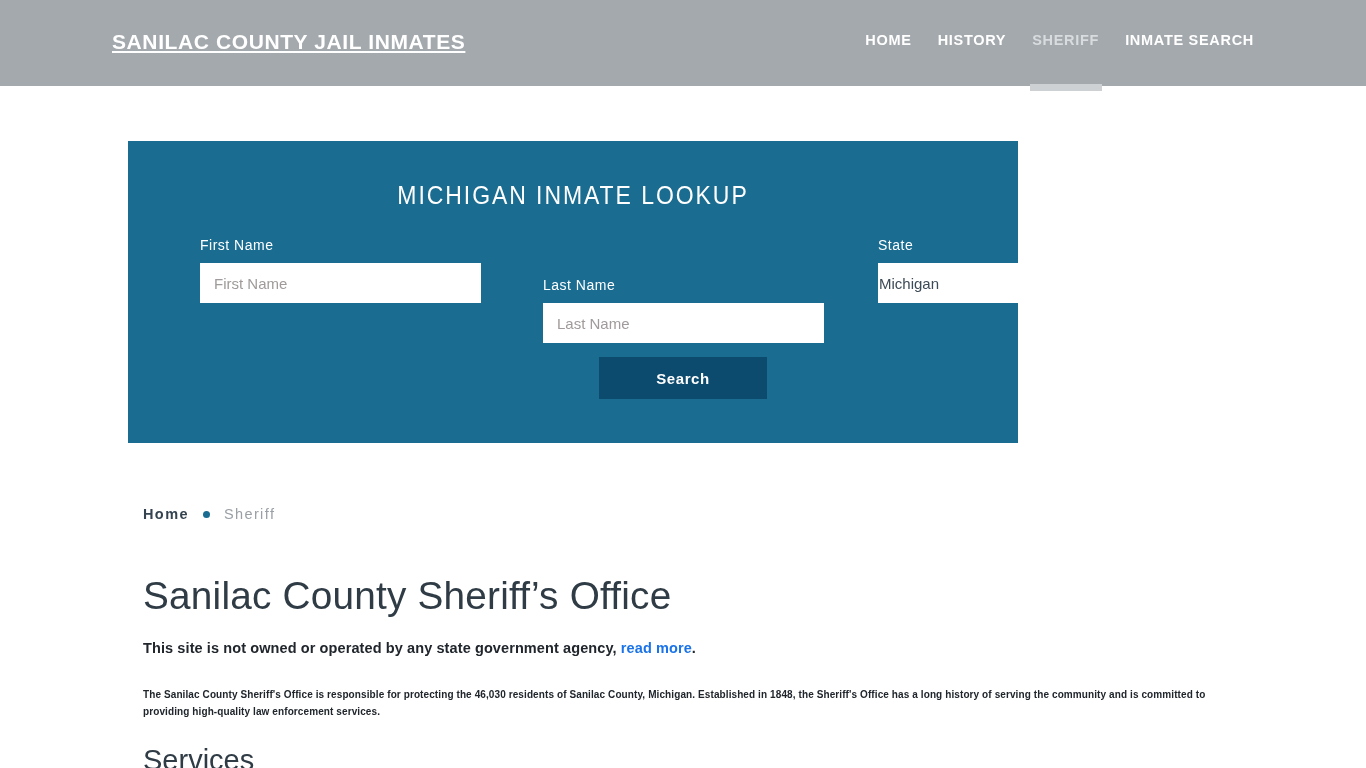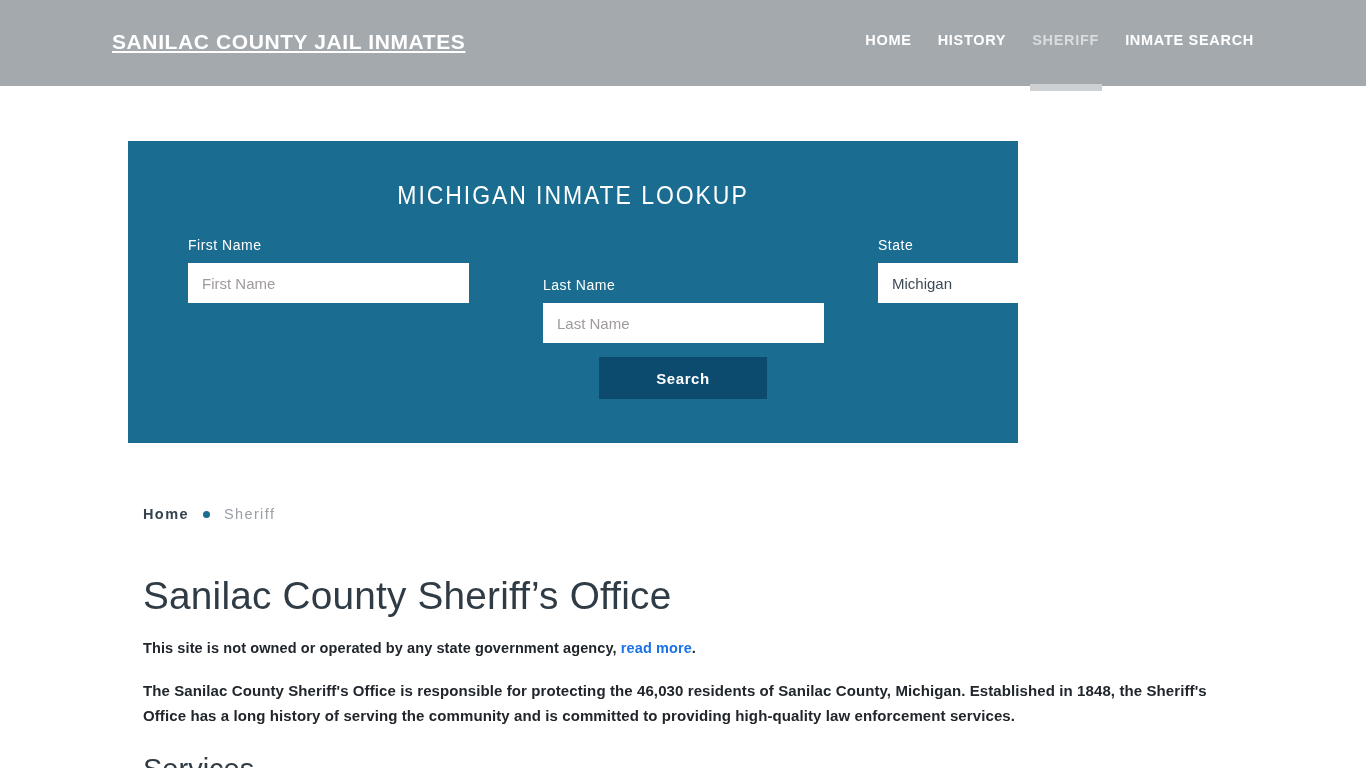--- a/index.html
+++ b/index.html
@@ -97,21 +97,21 @@
     left: 0;
     width: 1110px;
     height: 80px;
   }
 
   .field {
     position: absolute;
     top: 0;
   }
 
-  .field-first  { left: 60px;  width: 281px; }
+  .field-first  { left: 72px;  width: 281px; }
   .field-last   { left: 415px; width: 281px; margin-top: 40px; }
   .field-state  { left: 750px; width: 281px; }
 
   .field-label {
     color: #ffffff;
     font-size: 14px;
     letter-spacing: 0.5px;
     font-family: "Liberation Sans Narrow", "Liberation Sans", sans-serif;
     margin-bottom: 10px;
     display: block;
@@ -134,21 +134,21 @@
     opacity: 1;
   }
 
   .field-select {
     width: 281px;
     height: 40px;
     border: none;
     outline: none;
     background: #ffffff;
     font-size: 15px;
-    padding: 0 14px;
+    padding: 0 1px;
     color: #3d4a57;
     font-family: "Liberation Sans", sans-serif;
     -webkit-appearance: none;
     appearance: none;
     display: flex;
     align-items: center;
   }
 
   .search-button {
     position: absolute;
@@ -228,22 +228,22 @@
     letter-spacing: 0.1px;
   }
 
   .read-more-link {
     color: #1a73e8;
     text-decoration: none;
     font-weight: bold;
   }
 
   .body-paragraph {
-    margin-top: 22px;
-    font-size: 15px;
+    margin-top: 30px;
+    font-size: 10px;
     font-weight: bold;
     color: #20262c;
     line-height: 1.72;
     font-family: "Liberation Sans Narrow", "Liberation Sans", sans-serif;
     letter-spacing: 0.1px;
     width: 1070px;
   }
 
   .section-heading {
     margin-top: 24px;

